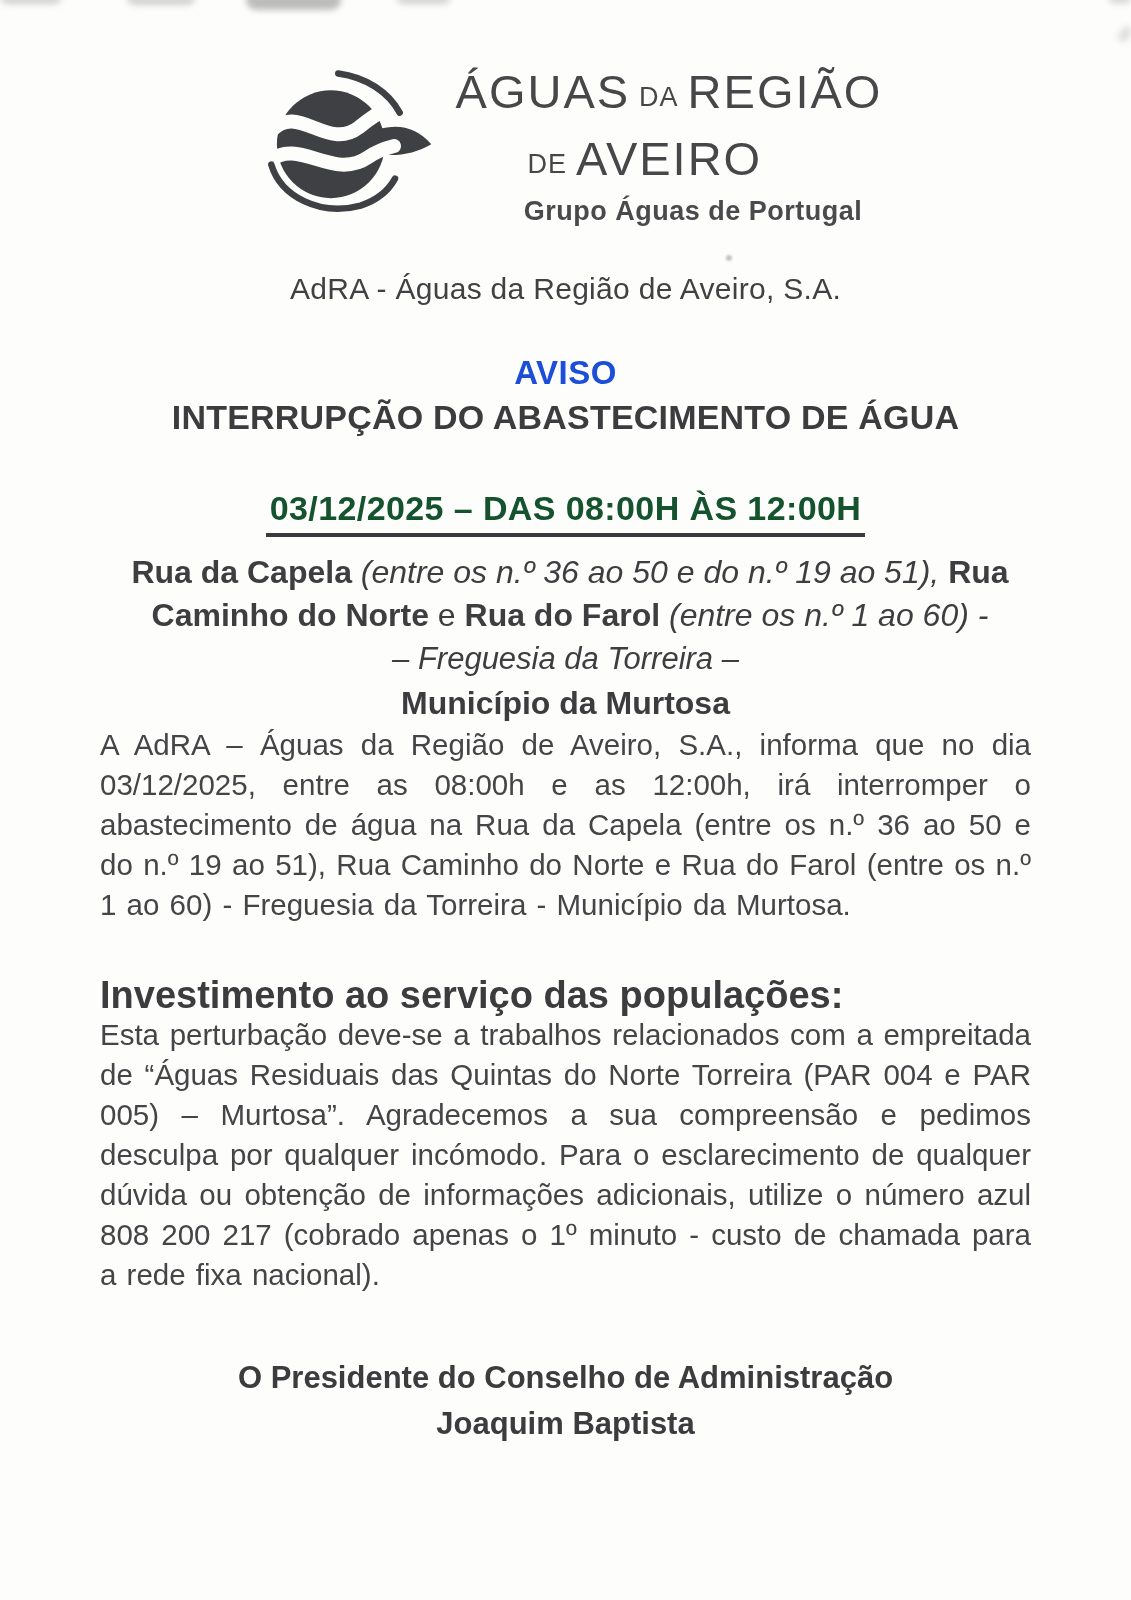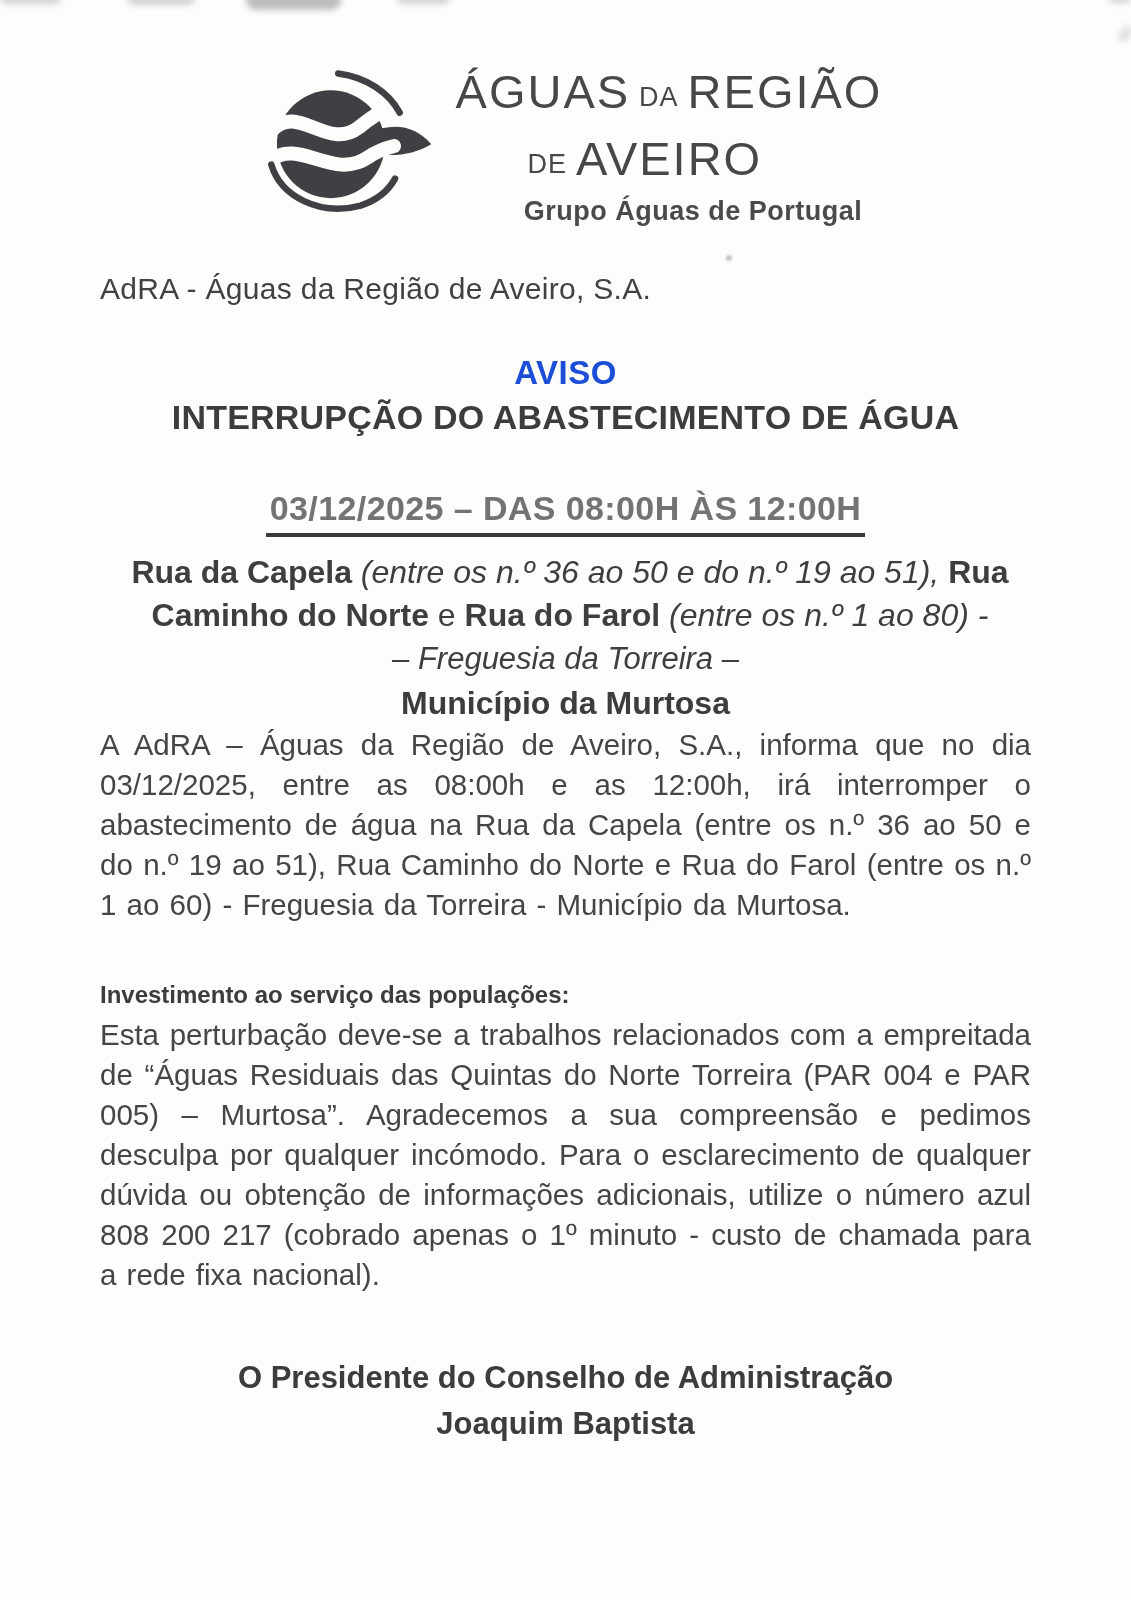--- a/index.html
+++ b/index.html
@@ -62,20 +62,21 @@
     font-size: 27px;
     font-weight: 700;
     letter-spacing: .5px;
     color: #4a4a4d;
     text-align: center;
   }
 
   
   .company-line {
     margin-top: 40px;
+    text-align: center;
     font-size: 30px;
     letter-spacing: .3px;
   }
   .notice-title {
     margin-top: 48px;
     text-align: center;
     font-size: 33px;
     font-weight: 700;
     letter-spacing: .5px;
     color: #1d4ed8;
@@ -89,21 +90,21 @@
     color: #3c3c3f;
   }
 
   
   .schedule-wrap { margin-top: 52px; text-align: center; }
   .schedule {
     display: inline-block;
     font-size: 34px;
     font-weight: 700;
     letter-spacing: .4px;
-    color: #737373;
+    color: #14532d;
     border-bottom: 4px solid #3b3b3e;
     padding: 0 4px 5px 4px;
   }
   .streets {
     margin: 14px auto 0 auto;
     width: 940px;
     text-align: center;
     font-size: 32px;
     line-height: 43px;
     color: #3e3e41;
@@ -129,21 +130,21 @@
   .body-paragraph {
     font-size: 29.5px;
     line-height: 40px;
     text-align: justify;
     text-justify: inter-word;
     color: #454548;
     word-spacing: 2px;
   }
   .section-heading {
     margin-top: 50px;
-    font-size: 24px;
+    font-size: 38px;
     font-weight: 700;
     line-height: 40px;
     color: #3c3c3f;
   }
   .body-paragraph.second { margin-top: 0; }
 
   
   .signature {
     margin-top: 60px;
     text-align: center;
@@ -199,21 +200,21 @@
   <div class="schedule-wrap">
     <span class="schedule">03/12/2025 – DAS 08:00H ÀS 12:00H</span>
   </div>
 
   <div class="streets">
     <span class="seg-bold">Rua da Capela</span>
     <span class="seg-italic">(entre os n.º 36 ao 50 e do n.º 19 ao 51),</span>
     <span class="seg-bold">Rua Caminho do Norte</span>
     <span>e</span>
     <span class="seg-bold">Rua do Farol</span>
-    <span class="seg-italic">(entre os n.º 1 ao 80) -</span>
+    <span class="seg-italic">(entre os n.º 1 ao 60) -</span>
   </div>
   <div class="freguesia">– Freguesia da Torreira –</div>
   <div class="municipality">Município da Murtosa</div>
 
   <div class="body-paragraph">A AdRA – Águas da Região de Aveiro, S.A., informa que no dia 03/12/2025, entre as 08:00h e as 12:00h, irá interromper o abastecimento de água na Rua da Capela (entre os n.º 36 ao 50 e do n.º 19 ao 51), Rua Caminho do Norte e Rua do Farol (entre os n.º 1 ao 60) - Freguesia da Torreira - Município da Murtosa.</div>
 
   <div class="section-heading">Investimento ao serviço das populações:</div>
   <div class="body-paragraph second">Esta perturbação deve-se a trabalhos relacionados com a empreitada de “Águas Residuais das Quintas do Norte Torreira (PAR 004 e PAR 005) – Murtosa”. Agradecemos a sua compreensão e pedimos desculpa por qualquer incómodo. Para o esclarecimento de qualquer dúvida ou obtenção de informações adicionais, utilize o número azul 808 200 217 (cobrado apenas o 1º minuto - custo de chamada para a rede fixa nacional).</div>
 
   <div class="signature">

